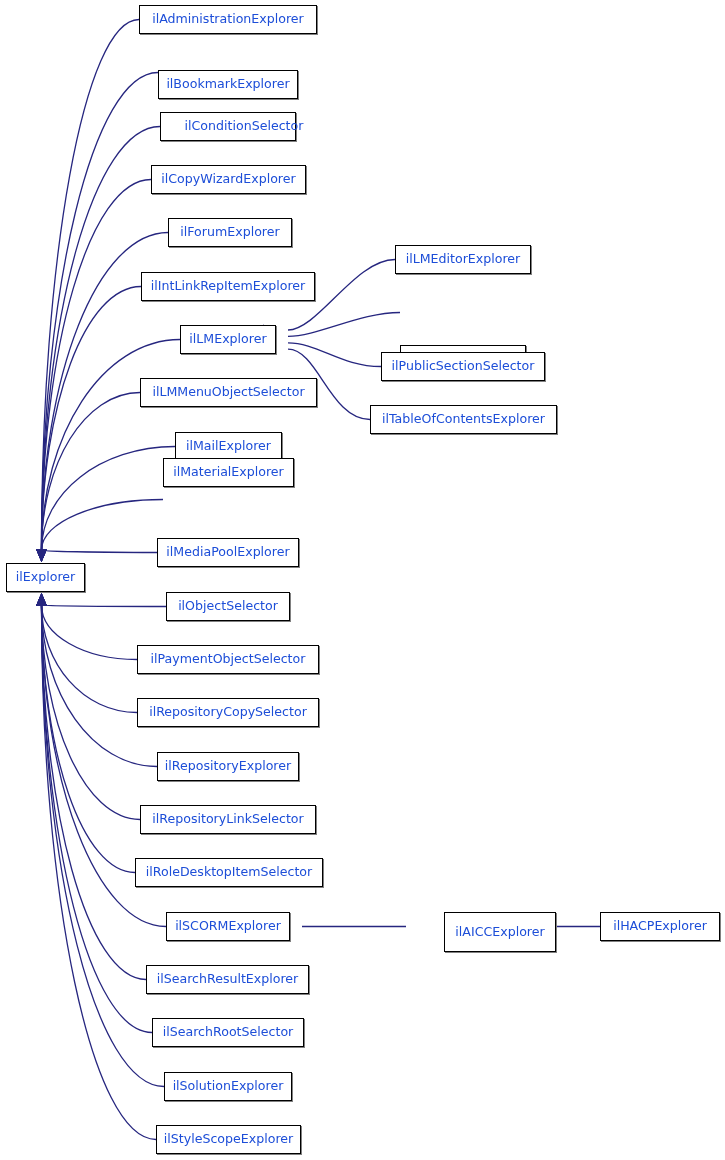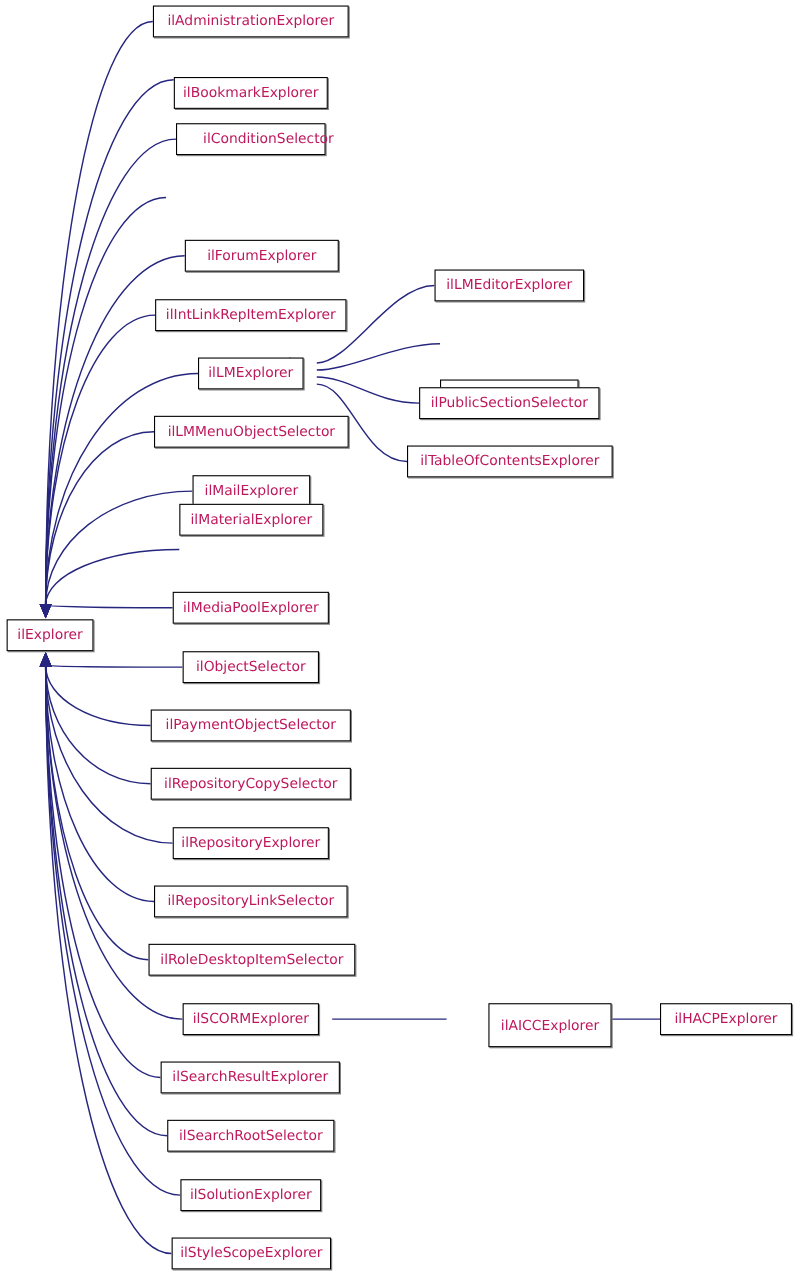--- a/index.html
+++ b/index.html
@@ -10,21 +10,21 @@
   }
   #diagram{position:relative;width:725px;height:1160px;background:#ffffff;}
   #edges{position:absolute;left:0;top:0;width:725px;height:1160px;}
   .node{
     position:absolute;
     box-sizing:border-box;
     background:#ffffff;
     border:1px solid #000000;
     box-shadow:1px 1px 0 0 #808080;
     display:flex;align-items:center;justify-content:center;
-    color:#be185d;
+    color:#1d4ed8;
     font-size:12.6px;
     line-height:1;
     white-space:nowrap;
     letter-spacing:0px;
     cursor:pointer;
     z-index:3;
   }
   .node span{pointer-events:none;}
 </style>
 </head>
@@ -94,21 +94,24 @@
     </div>
     <div class="node" style="left: 139px; top: 5px; width: 178px; height: 29px;">
       <span>ilAdministrationExplorer</span>
     </div>
     <div class="node" style="left: 158px; top: 58px; width: 140px; height: 29px; margin-top: 12px;">
       <span>ilBookmarkExplorer</span>
     </div>
     <div class="node" style="left: 160px; top: 112px; width: 136px; height: 29px; padding-left: 32px;">
       <span>ilConditionSelector</span>
     </div>
-    <div class="node" style="left: 168px; top: 218px; width: 140px; height: 29px;">
+    <div class="node" style="left: 151px; top: 165px; width: 155px; height: 29px;">
+      <span>ilCopyWizardExplorer</span>
+    </div>
+    <div class="node" style="left: 168px; top: 218px; width: 124px; height: 29px;">
       <span>ilForumExplorer</span>
     </div>
     <div class="node" style="left: 141px; top: 272px; width: 174px; height: 29px;">
       <span>ilIntLinkRepItemExplorer</span>
     </div>
     <div class="node" style="left: 180px; top: 325px; width: 96px; height: 29px;">
       <span>ilLMExplorer</span>
     </div>
     <div class="node" style="left: 140px; top: 378px; width: 177px; height: 29px;">
       <span>ilLMMenuObjectSelector</span>

